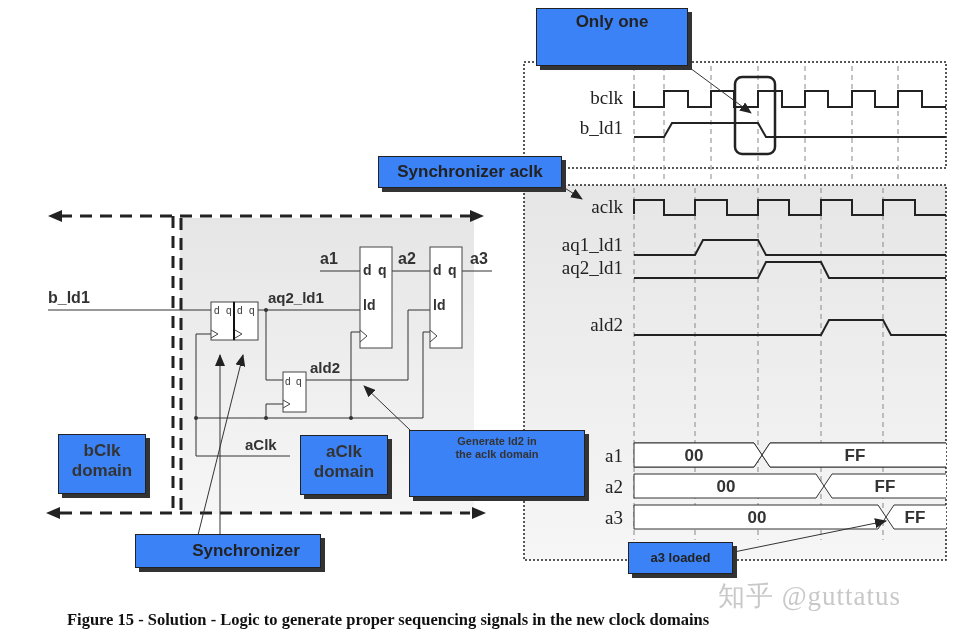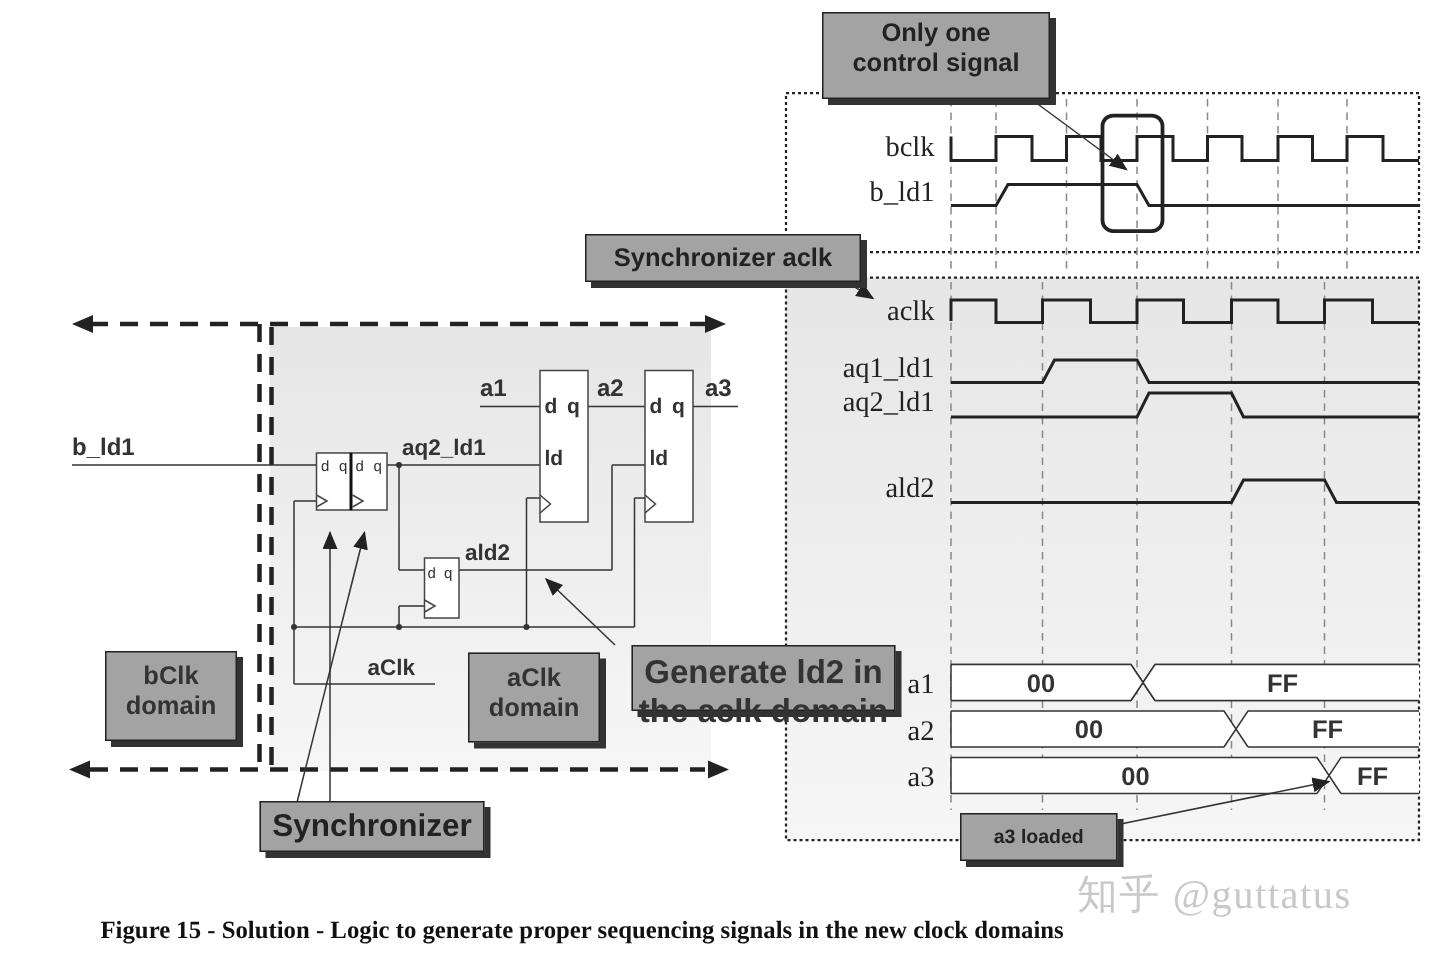--- a/index.html
+++ b/index.html
@@ -1,18 +1,18 @@
 <!DOCTYPE html>
 <html><head>
 <meta charset="utf-8">
 <style>
   html, body { margin:0; padding:0; background:#ffffff; }
   body { width:953px; height:640px; position:relative; overflow:hidden; font-family:"Liberation Sans", sans-serif; }
   svg { position:absolute; left:0; top:0; }
-  .callout { position:absolute; background:#a3a3a3; border:1.5px solid #222; box-shadow:4px 4px 0 #333; text-align:center; font-weight:bold; color:#222; font-family:"Liberation Sans", sans-serif; line-height:1.2;margin-left:12px; }
+  .callout { position:absolute; background:#3b82f6; border:1.5px solid #222; box-shadow:4px 4px 0 #333; text-align:center; font-weight:bold; color:#222; font-family:"Liberation Sans", sans-serif; line-height:1.2; }
   .lbl-serif { font-family:"Liberation Serif", serif; fill:#222; }
   .lbl-sans { font-family:"Liberation Sans", sans-serif; font-weight:bold; fill:#333; }
   .caption { position:absolute; left:67px; top:610px; font-family:"Liberation Serif", serif; font-weight:bold; font-size:16.5px; color:#111; }
   .watermark { position:absolute; left:718px; top:578px; font-family:Liberation Serif, serif; font-size:27px; color:rgba(190,190,190,0.85); letter-spacing:1px; }
 </style>
 </head>
 <body>
 
 <svg width="953" height="640" viewBox="0 0 953 640">
   <defs>
@@ -198,29 +198,28 @@
   <text x="885" y="492" font-size="17" class="lbl-sans" text-anchor="middle">FF</text>
   <text x="757" y="523" font-size="17" class="lbl-sans" text-anchor="middle">00</text>
   <text x="915" y="523" font-size="17" class="lbl-sans" text-anchor="middle">FF</text>
 
   <line x1="734" y1="552" x2="886" y2="521" stroke="#333" stroke-width="1" marker-end="url(#arrowSm)"></line>
   <line x1="560" y1="185" x2="582" y2="199" stroke="#333" stroke-width="1" marker-end="url(#arrowSm)"></line>
 </svg>
 
 <div class="callout" style="left:536px; top:8px; width:152px; height:58px; font-size:17px; padding-top:3px; box-sizing:border-box;">
   <div>Only one</div>
-  <div>control signal</div>
 </div>
 <div class="callout" style="left:378px; top:156px; width:182px; height:30px; font-size:17px; line-height:30px;">Synchronizer aclk</div>
-<div class="callout" style="left:409px; top:430px; width:176px; height:44px; font-size:22px; padding-top:4px; box-sizing:border-box; font-weight:bold; color:#333;">
+<div class="callout" style="left:409px; top:430px; width:176px; height:67px; font-size:11px; padding-top:4px; box-sizing:border-box; font-weight:bold; color:#333;">
   <div>Generate ld2 in</div>
   <div>the aclk domain</div>
 </div>
 <div class="callout" style="left:628px; top:542px; width:103px; height:30px; font-size:13px; line-height:30px;">a3 loaded</div>
-<div class="callout" style="left:161px; top:534px; width:148px; height:32px; font-size:21px; line-height:32px;">Synchronizer</div>
+<div class="callout" style="left:135px; top:534px; width:148px; height:32px; font-size:17px; line-height:32px;padding-left:36px;">Synchronizer</div>
 <div class="callout" style="left:58px; top:434px; width:88px; height:60px; font-size:17px; padding-top:6px; box-sizing:border-box; color:#333;">
   <div>bClk</div>
   <div>domain</div>
 </div>
 <div class="callout" style="left:300px; top:435px; width:88px; height:60px; font-size:17px; padding-top:6px; box-sizing:border-box; color:#333;">
   <div>aClk</div>
   <div>domain</div>
 </div>
 
 <div class="watermark">知乎 @guttatus</div>

